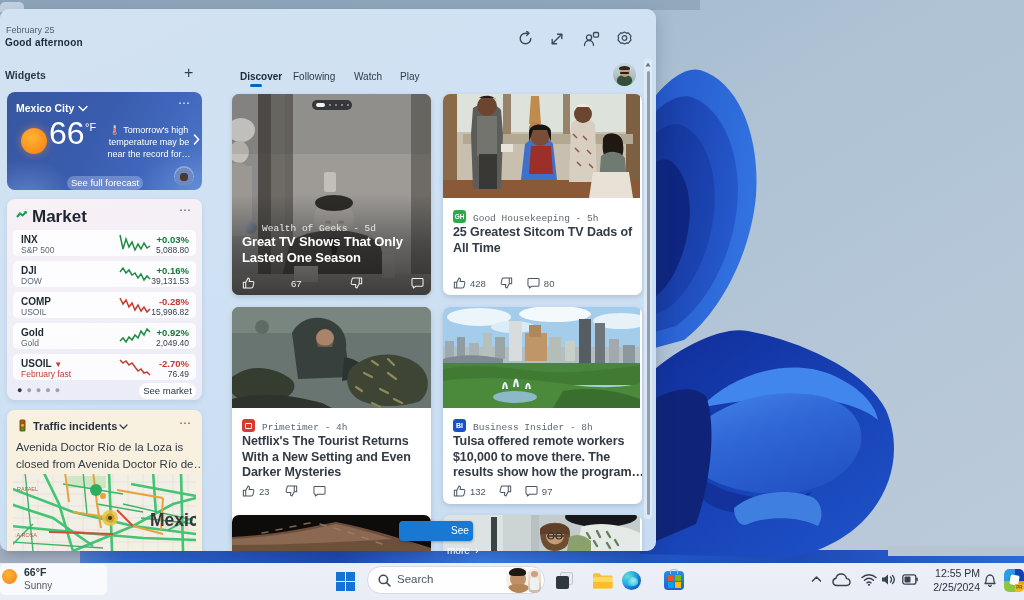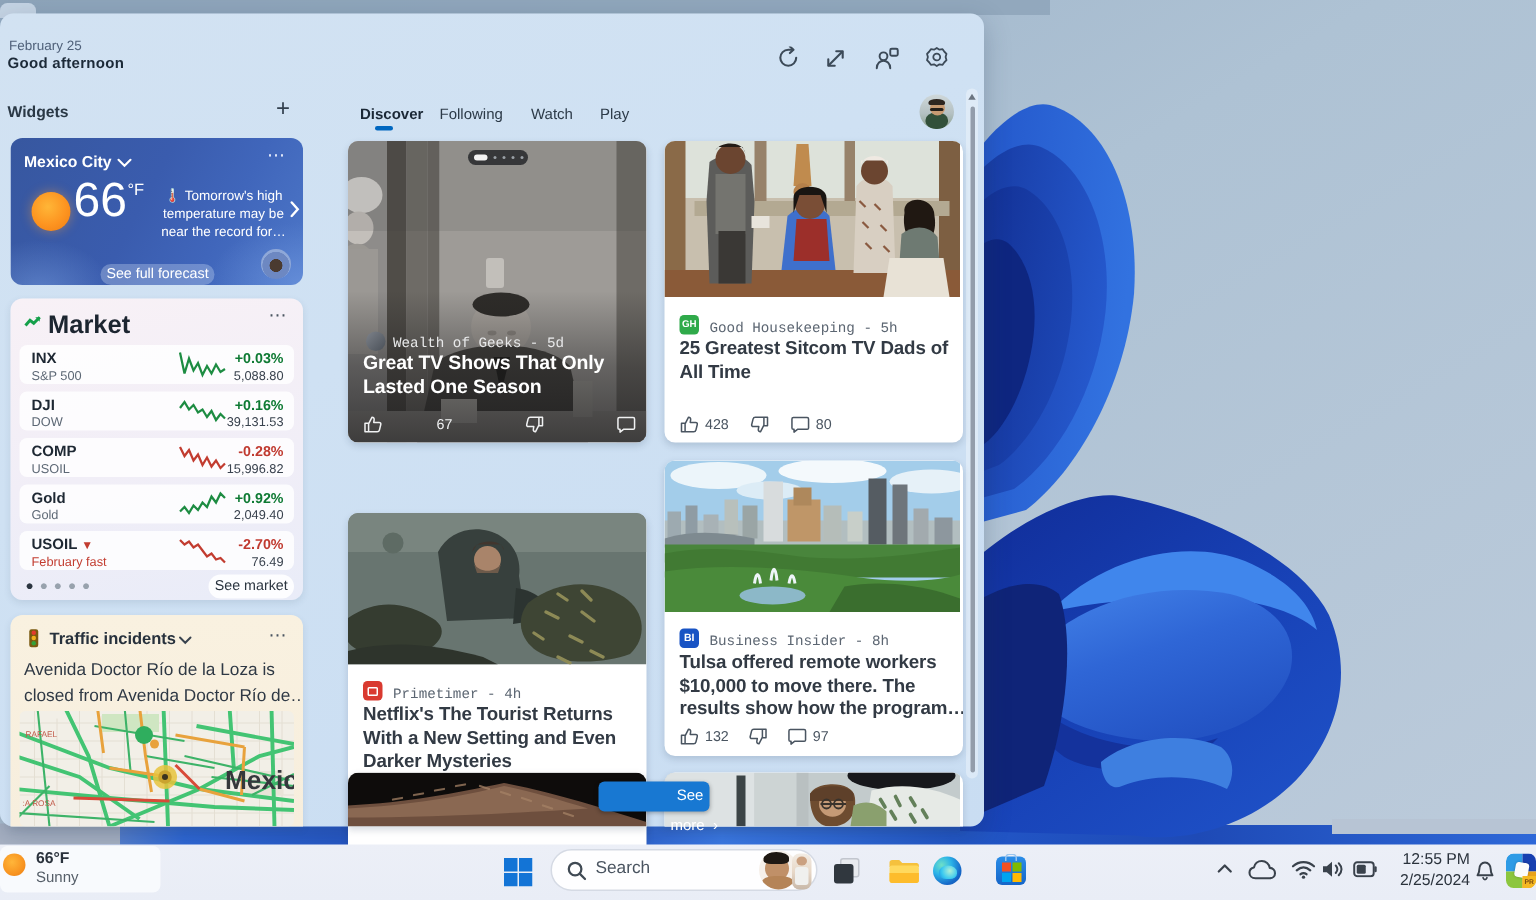--- a/index.html
+++ b/index.html
@@ -405,21 +405,21 @@
         <svg class="eico" style="margin-left:14px;" viewBox="0 0 14 13">
             <path d="M10,7 L7.5,11.8 C6.4,11.8 5.8,11 6,9.8 L6.3,8 L2.4,8 C1.5,8 1,7.3 1.2,6.5 L2.2,2.4 C2.4,1.6 3,1.2 3.8,1.2 L10,1.2 M10,7.4 L12.6,7.4 L12.6,1.2 L10,1.2 Z" stroke="#4a5561" stroke-width="1.1" fill="none" stroke-linejoin="round"></path>
           </svg>
         <svg class="eico" style="margin-left:14px;" viewBox="0 0 14 13">
             <path d="M2,1.5 L12,1.5 C12.6,1.5 13,1.9 13,2.5 L13,9 C13,9.6 12.6,10 12,10 L5,10 L2.5,12 L2.5,10 L2,10 C1.4,10 1,9.6 1,9 L1,2.5 C1,1.9 1.4,1.5 2,1.5 Z" stroke="#4a5561" stroke-width="1.1" fill="none" stroke-linejoin="round"></path>
           </svg>
           <span class="ecount">80</span>
       </div>
     </div>
 
-    <div class="ncard" style="left:232px;top:298px;height:235px;margin-top:35px;">
+    <div class="ncard" style="left:232px;top:298px;height:235px;">
       <svg width="199" height="101" viewBox="0 0 199 101" style="display:block;">
         <rect width="199" height="101" fill="#687570"></rect>
         <rect x="0" y="0" width="199" height="26" fill="#79857f"></rect>
         <path d="M60,26 C66,14 80,8 94,12 C108,16 116,28 114,42 L118,70 L66,72 Z" fill="#37403d"></path>
         <circle cx="93" cy="31" r="9" fill="#a9846a"></circle>
         <path d="M83,26 C83,18 103,16 104,25 L102,21 L86,21 Z" fill="#42362e"></path>
         <path d="M84,34 C88,40 98,40 102,34 L100,40 L86,40 Z" fill="#6d5a4a"></path>
         <path d="M112,50 C126,52 134,60 136,70 L110,74 Z" fill="#2c3431"></path>
         <path d="M0,70 C20,56 40,60 56,70 C70,78 60,92 40,96 C24,99 6,94 0,86 Z" fill="#353c30"></path>
         <path d="M120,60 C140,44 166,44 184,56 C199,66 199,84 188,94 C170,101 140,101 126,92 C114,84 112,70 120,60 Z" fill="#3e4534"></path>

